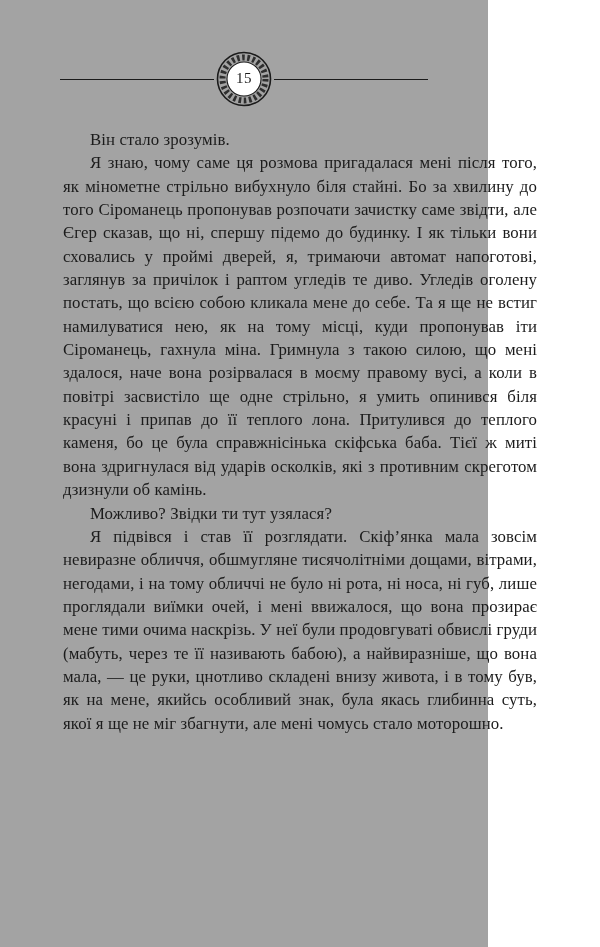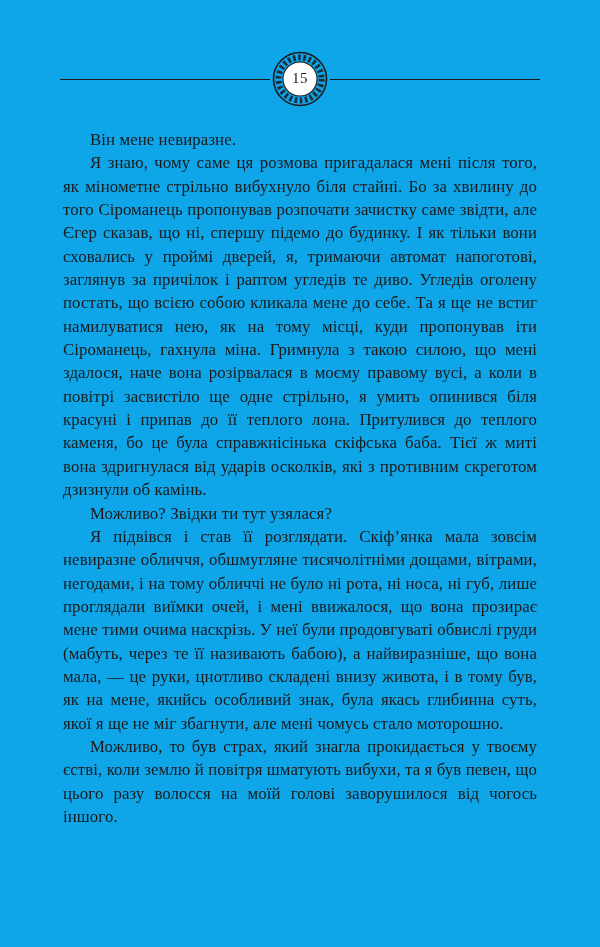--- a/index.html
+++ b/index.html
@@ -5,23 +5,23 @@
   * { margin: 0; padding: 0; box-sizing: border-box; }
 
   html, body {
     width: 600px;
     height: 947px;
     background: #ffffff;
     overflow: hidden;
   }
 
   .page {
-    width: 600px;
+    width: 488px;
     height: 947px;
-    background: #0ea5e9;
+    background: #a3a3a3;
     position: relative;
     font-family: "Liberation Serif", "DejaVu Serif", serif;
     color: #1b1b1b;
   }
 
   .page-header {
     position: absolute;
     top: 50px;
     left: 60px;
     right: 60px;
@@ -90,20 +90,19 @@
         <circle cx="28" cy="28" r="21.5" fill="none" stroke="#1b1b1b" stroke-width="6" stroke-dasharray="2.6 2.6" opacity="0.85"></circle>
         <circle cx="28" cy="28" r="17" fill="#ffffff" stroke="#1b1b1b" stroke-width="1.1"></circle>
       </svg>
       <span class="page-num">15</span>
     </div>
 
     <div class="rule"></div>
   </header>
 
   <main class="text-block">
-    <p>Він мене невиразне.</p>
+    <p>Він стало зрозумів.</p>
     <p>Я знаю, чому саме ця розмова пригадалася мені після того, як мінометне стрільно вибухнуло біля стайні. Бо за хвилину до того Сіроманець пропонував розпочати зачистку саме звідти, але Єгер сказав, що ні, спершу підемо до будинку. І як тільки вони сховались у проймі дверей, я, тримаючи автомат напоготові, заглянув за причілок і раптом угледів те диво. Угледів оголену постать, що всією собою кликала мене до себе. Та я ще не встиг намилуватися нею, як на тому місці, куди пропонував іти Сіроманець, гахнула міна. Гримнула з такою силою, що мені здалося, наче вона розірвалася в моєму правому вусі, а коли в повітрі засвистіло ще одне стрільно, я умить опинився біля красуні і припав до її теплого лона. Притулився до теплого каменя, бо це була справжнісінька скіфська баба. Тієї ж миті вона здригнулася від ударів осколків, які з противним скреготом дзизнули об камінь.</p>
     <p>Можливо? Звідки ти тут узялася?</p>
     <p>Я підвівся і став її розглядати. Скіф’янка мала зовсім невиразне обличчя, обшмугляне тисячолітніми дощами, вітрами, негодами, і на тому обличчі не було ні рота, ні носа, ні губ, лише проглядали виїмки очей, і мені ввижалося, що вона прозирає мене тими очима наскрізь. У неї були продовгуваті обвислі груди (мабуть, через те її називають бабою), а найвиразніше, що вона мала, — це руки, цнотливо складені внизу живота, і в тому був, як на мене, якийсь особливий знак, була якась глибинна суть, якої я ще не міг збагнути, але мені чомусь стало моторошно.</p>
-    <p>Можливо, то був страх, який знагла прокидається у твоєму єстві, коли землю й повітря шматують вибухи, та я був певен, що цього разу волосся на моїй голові заворушилося від чогось іншого.</p>
   </main>
 
 </div>
 
 </body></html>

